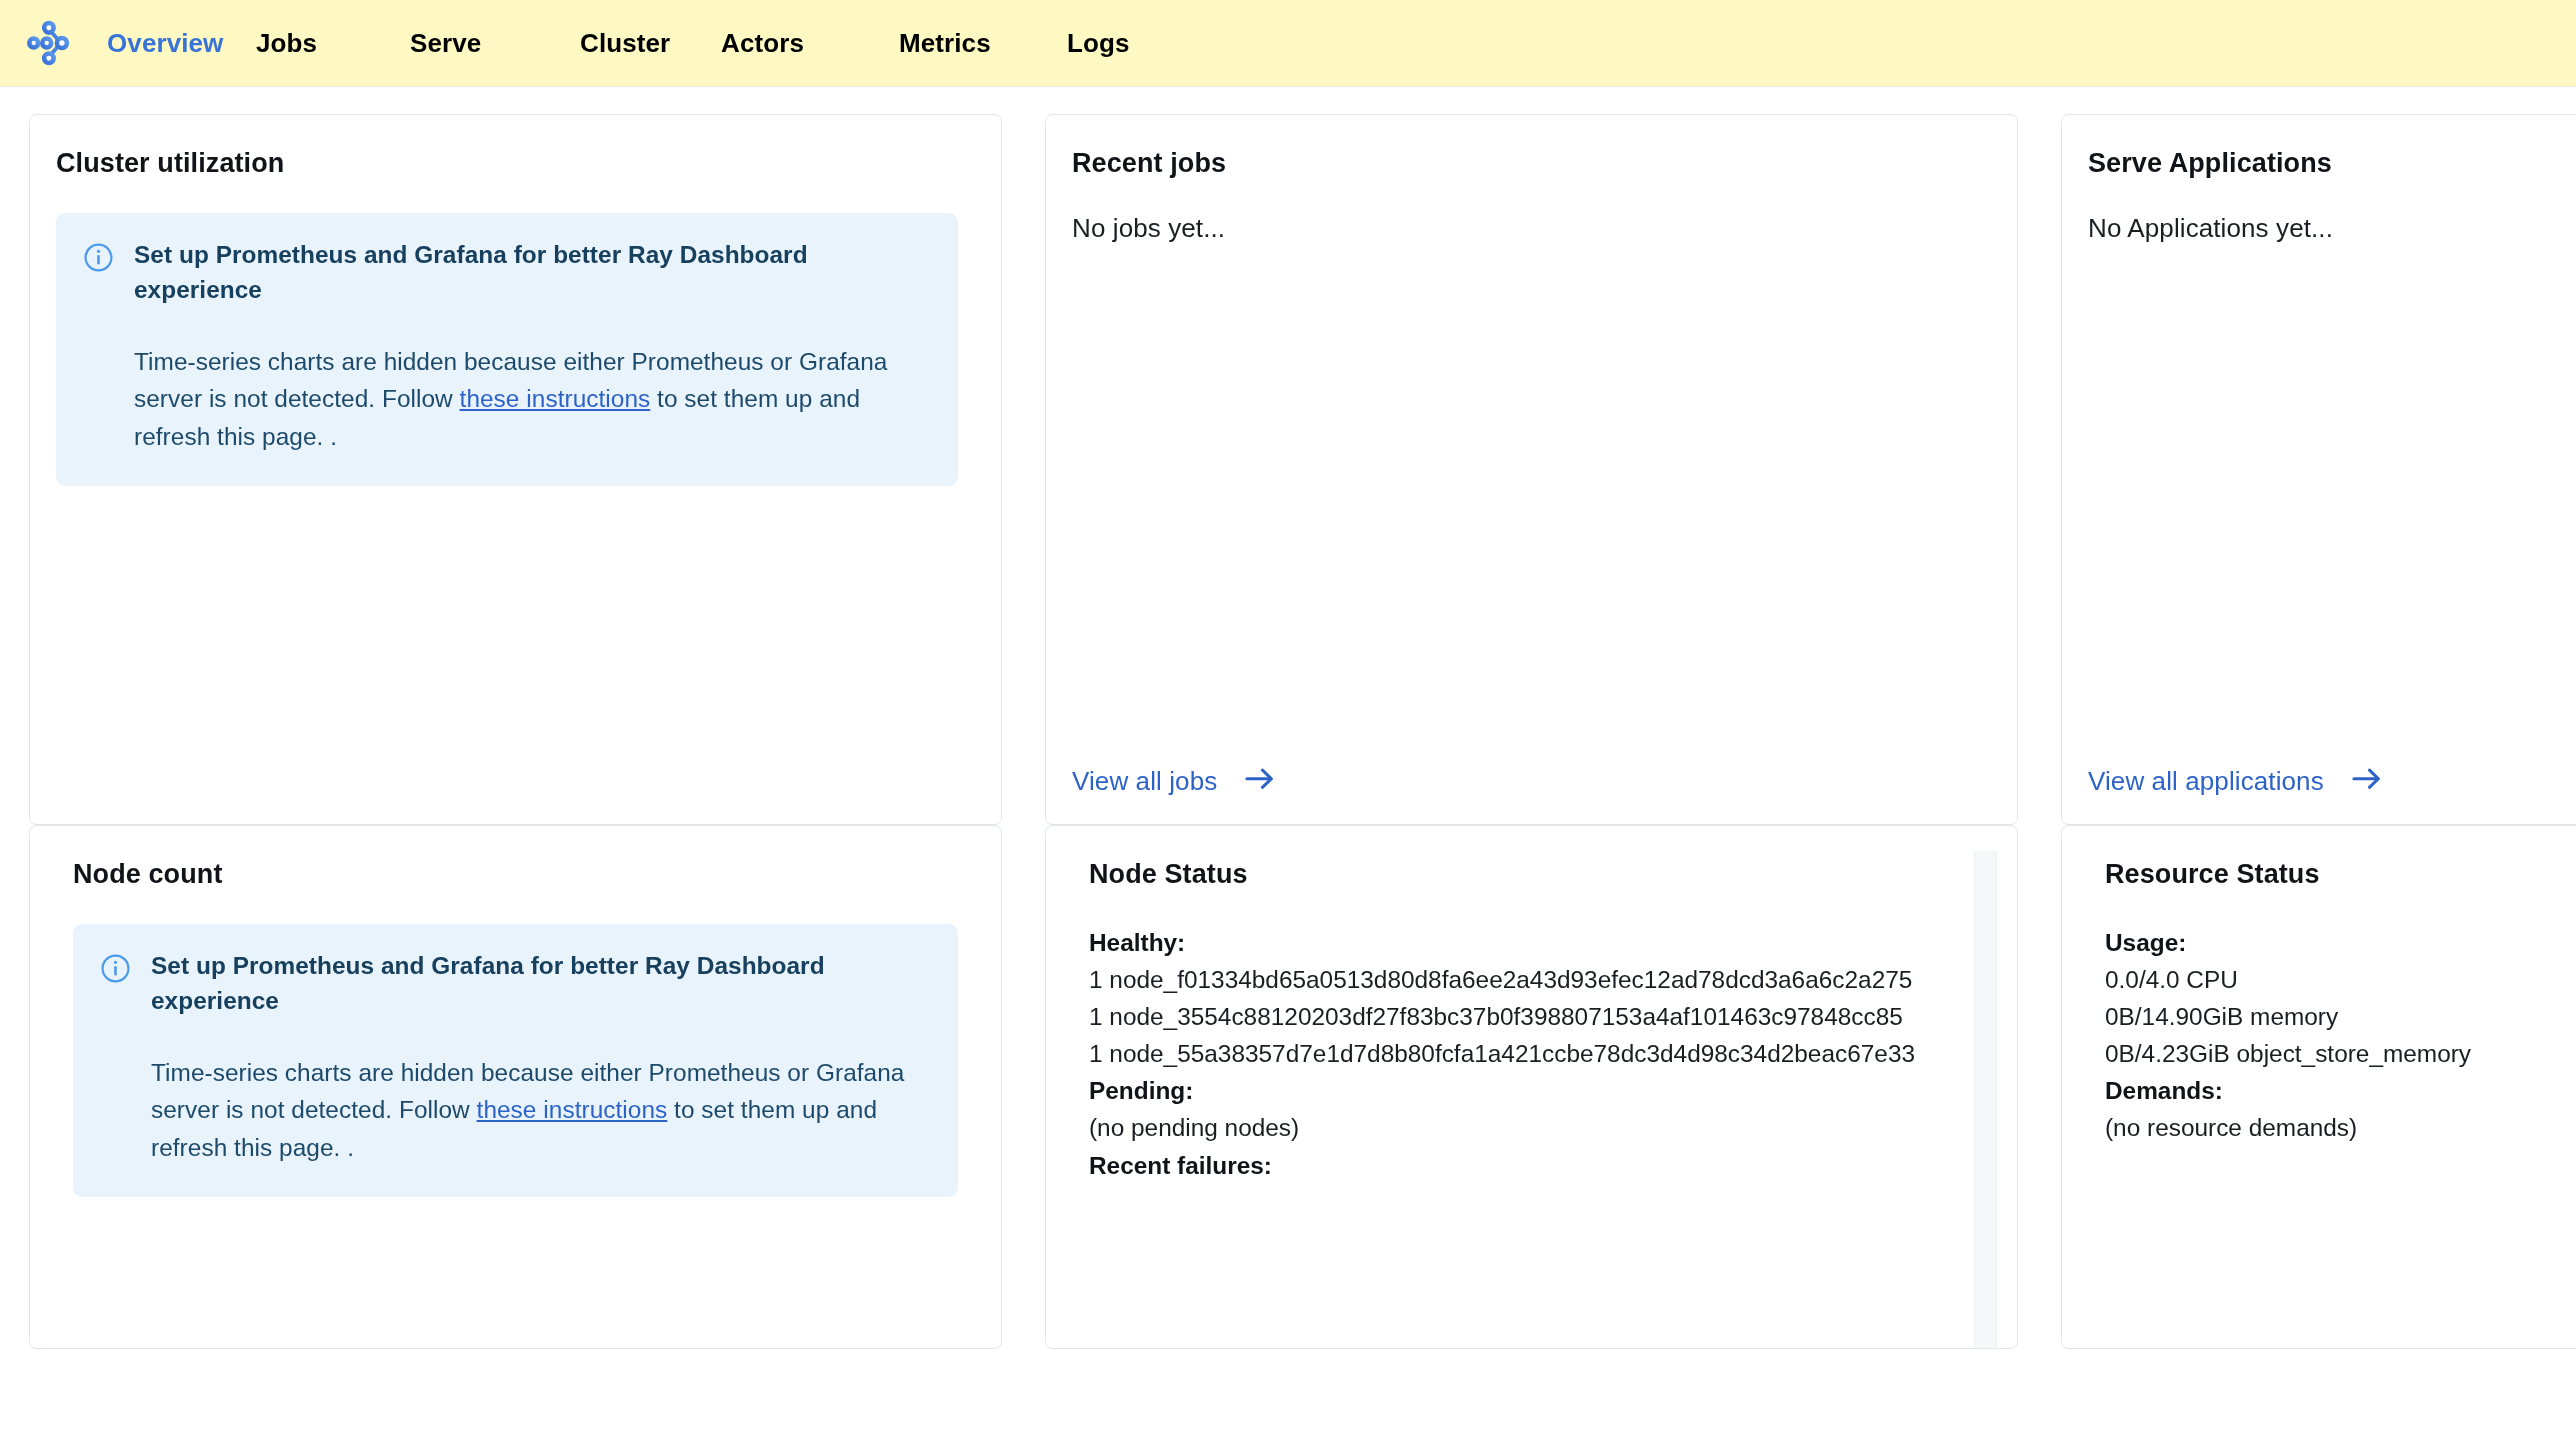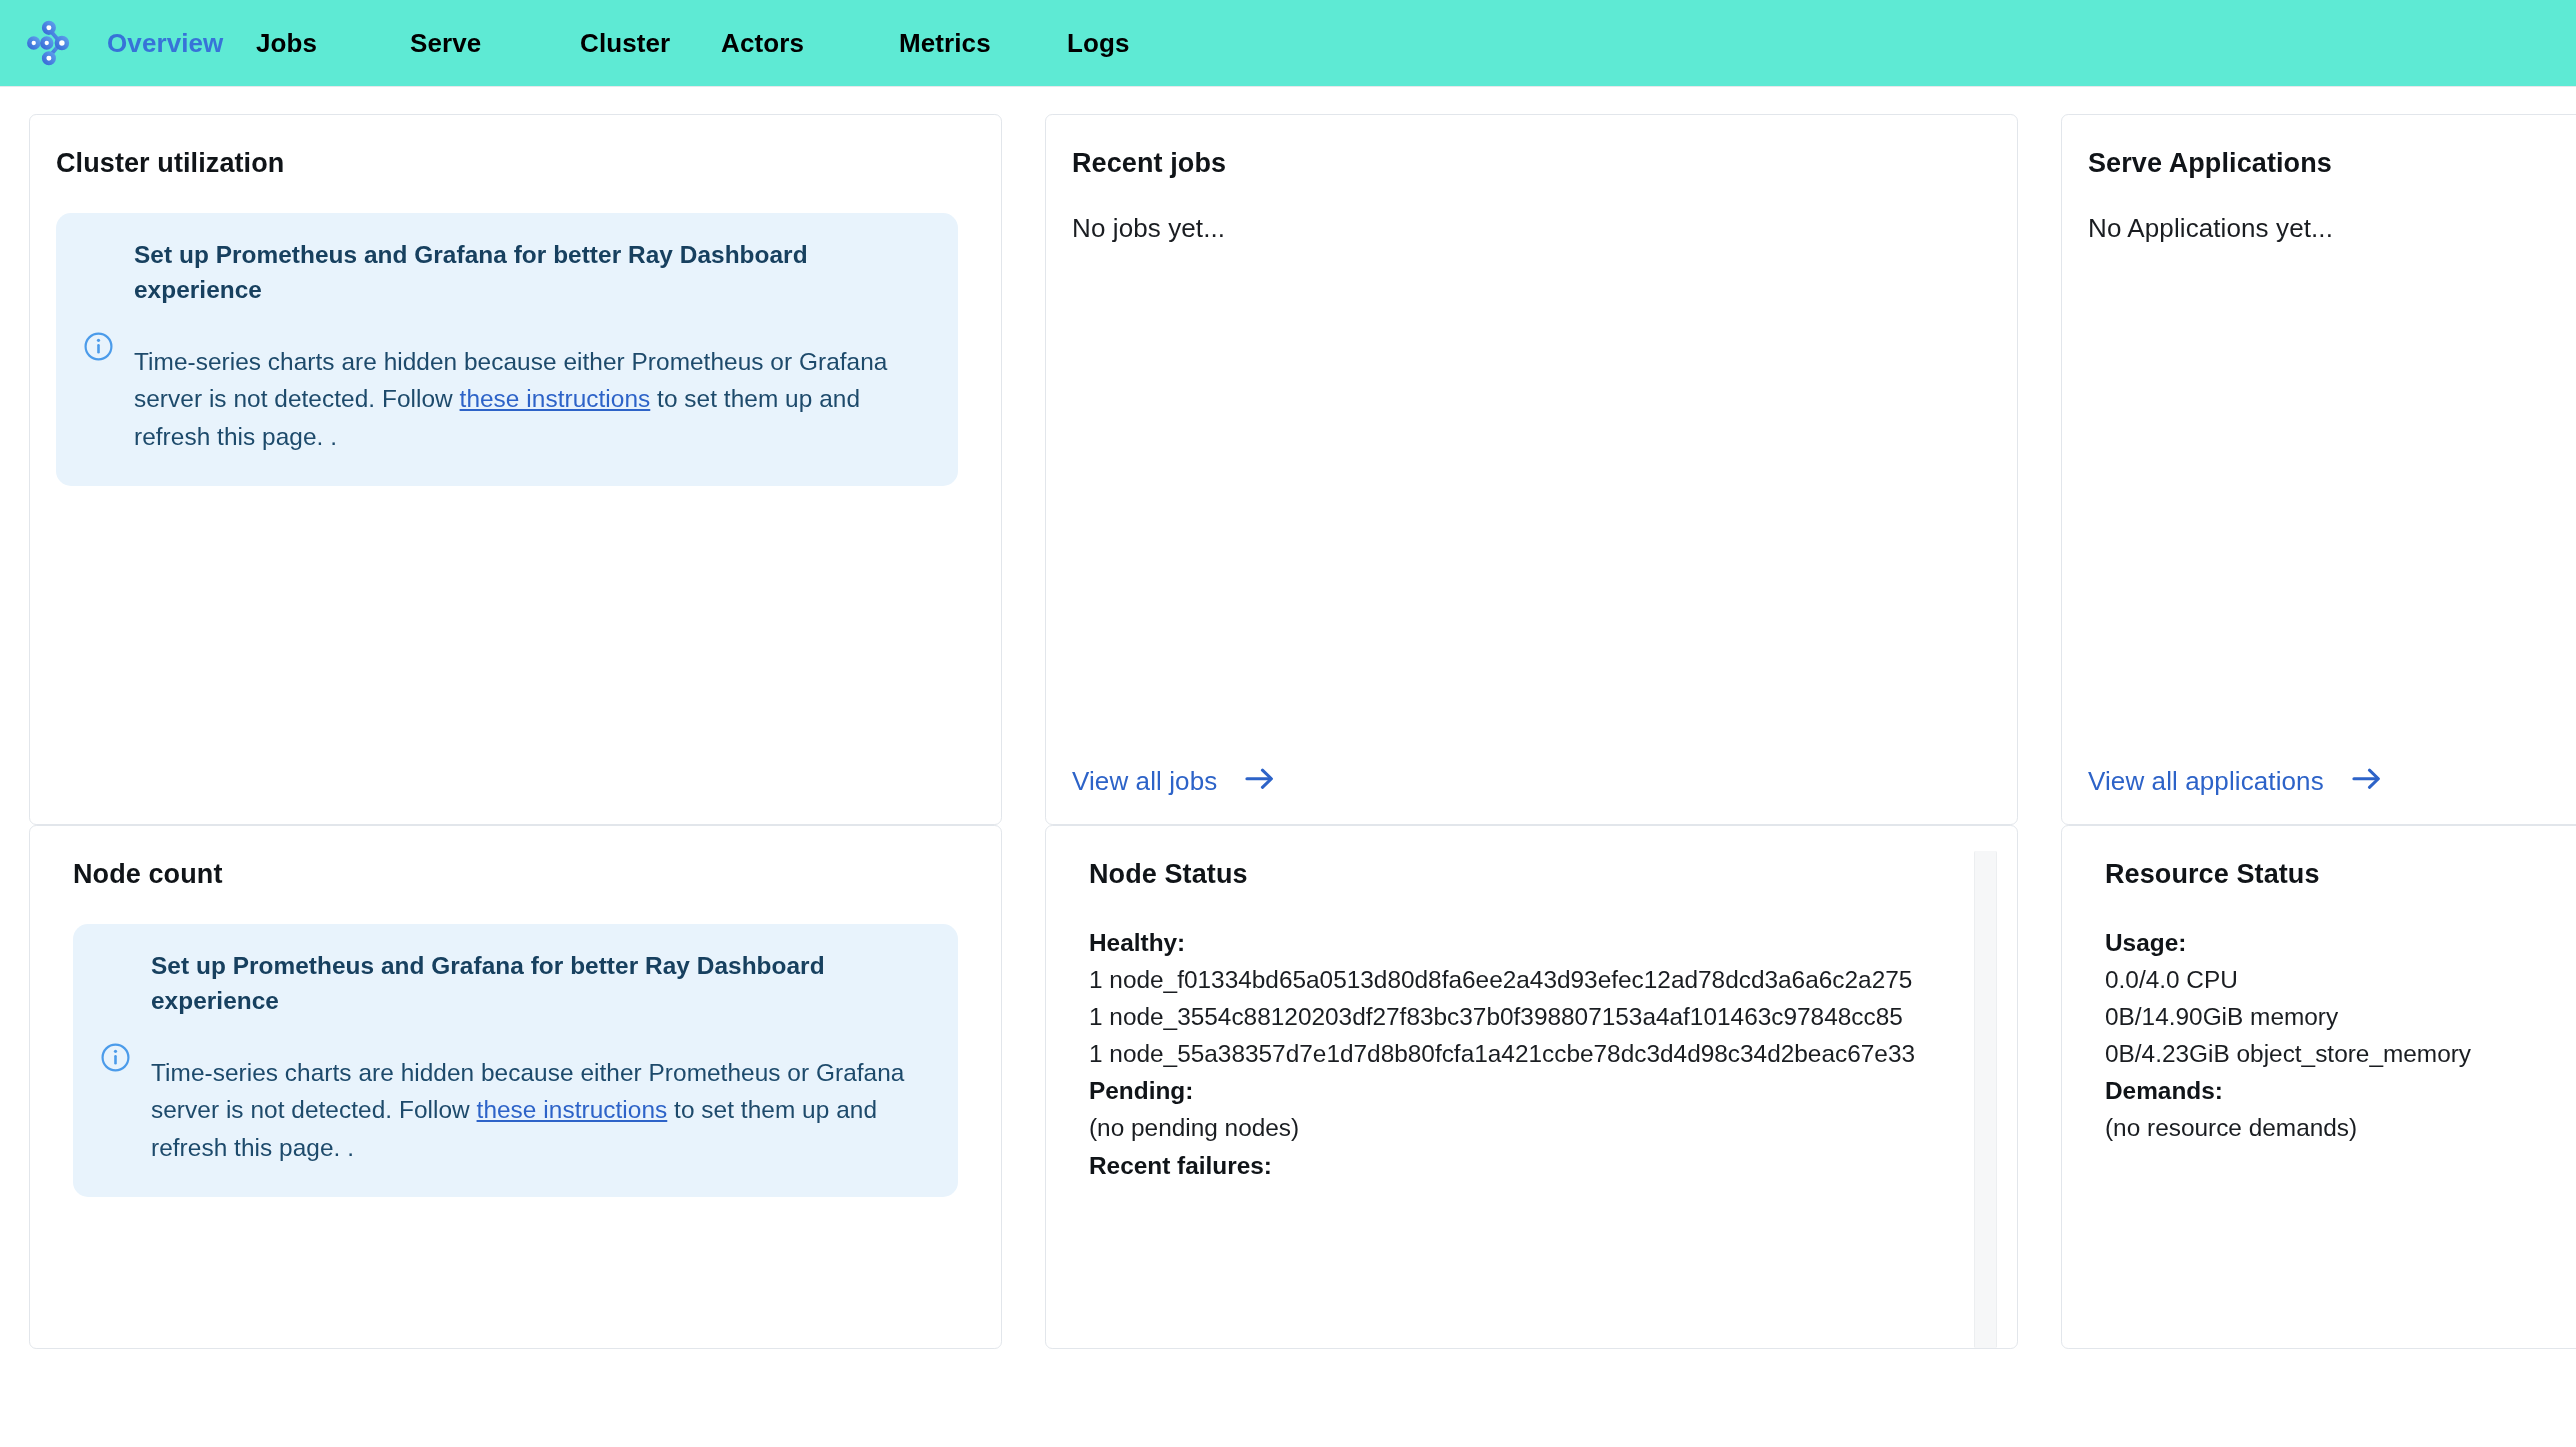--- a/index.html
+++ b/index.html
@@ -12,21 +12,21 @@
     overflow: hidden;
   }
 
   
   .topnav {
     height: 87px;
     width: 100%;
     display: flex;
     align-items: center;
     border-bottom: 1.8px solid #e6e8eb;
-    background: #5eead4;
+    background: #fef9c3;
     padding-left: 20px;
   }
   .logo-wrap {
     width: 60px; height: 60px;
     display: flex; align-items: center; justify-content: center;
     flex: 0 0 auto;
   }
   .nav-items { display: flex; align-items: center; margin-left: 27px; }
   .nav-item {
     font-size: 26px;
@@ -83,24 +83,24 @@
     letter-spacing: 0.1px;
   }
 
   .col-1 { width: 973px; flex: 0 0 973px; }
   .col-2 { width: 973px; flex: 0 0 973px; }
   .col-3 { width: 973px; flex: 0 0 973px; }
 
   
   .alert {
     background: #e8f3fc;
-    border-radius: 15px;
+    border-radius: 9px;
     padding: 25px 31px 31px 27px;
     display: flex;
-    align-items: center;
+    align-items: flex-start;
     gap: 20px;
   }
   .alert-icon {
     flex: 0 0 auto;
     margin-top: 3.6px;
   }
   .alert-body { flex: 1 1 auto; }
   .alert-title {
     font-size: 24.4px;
     font-weight: 700;

